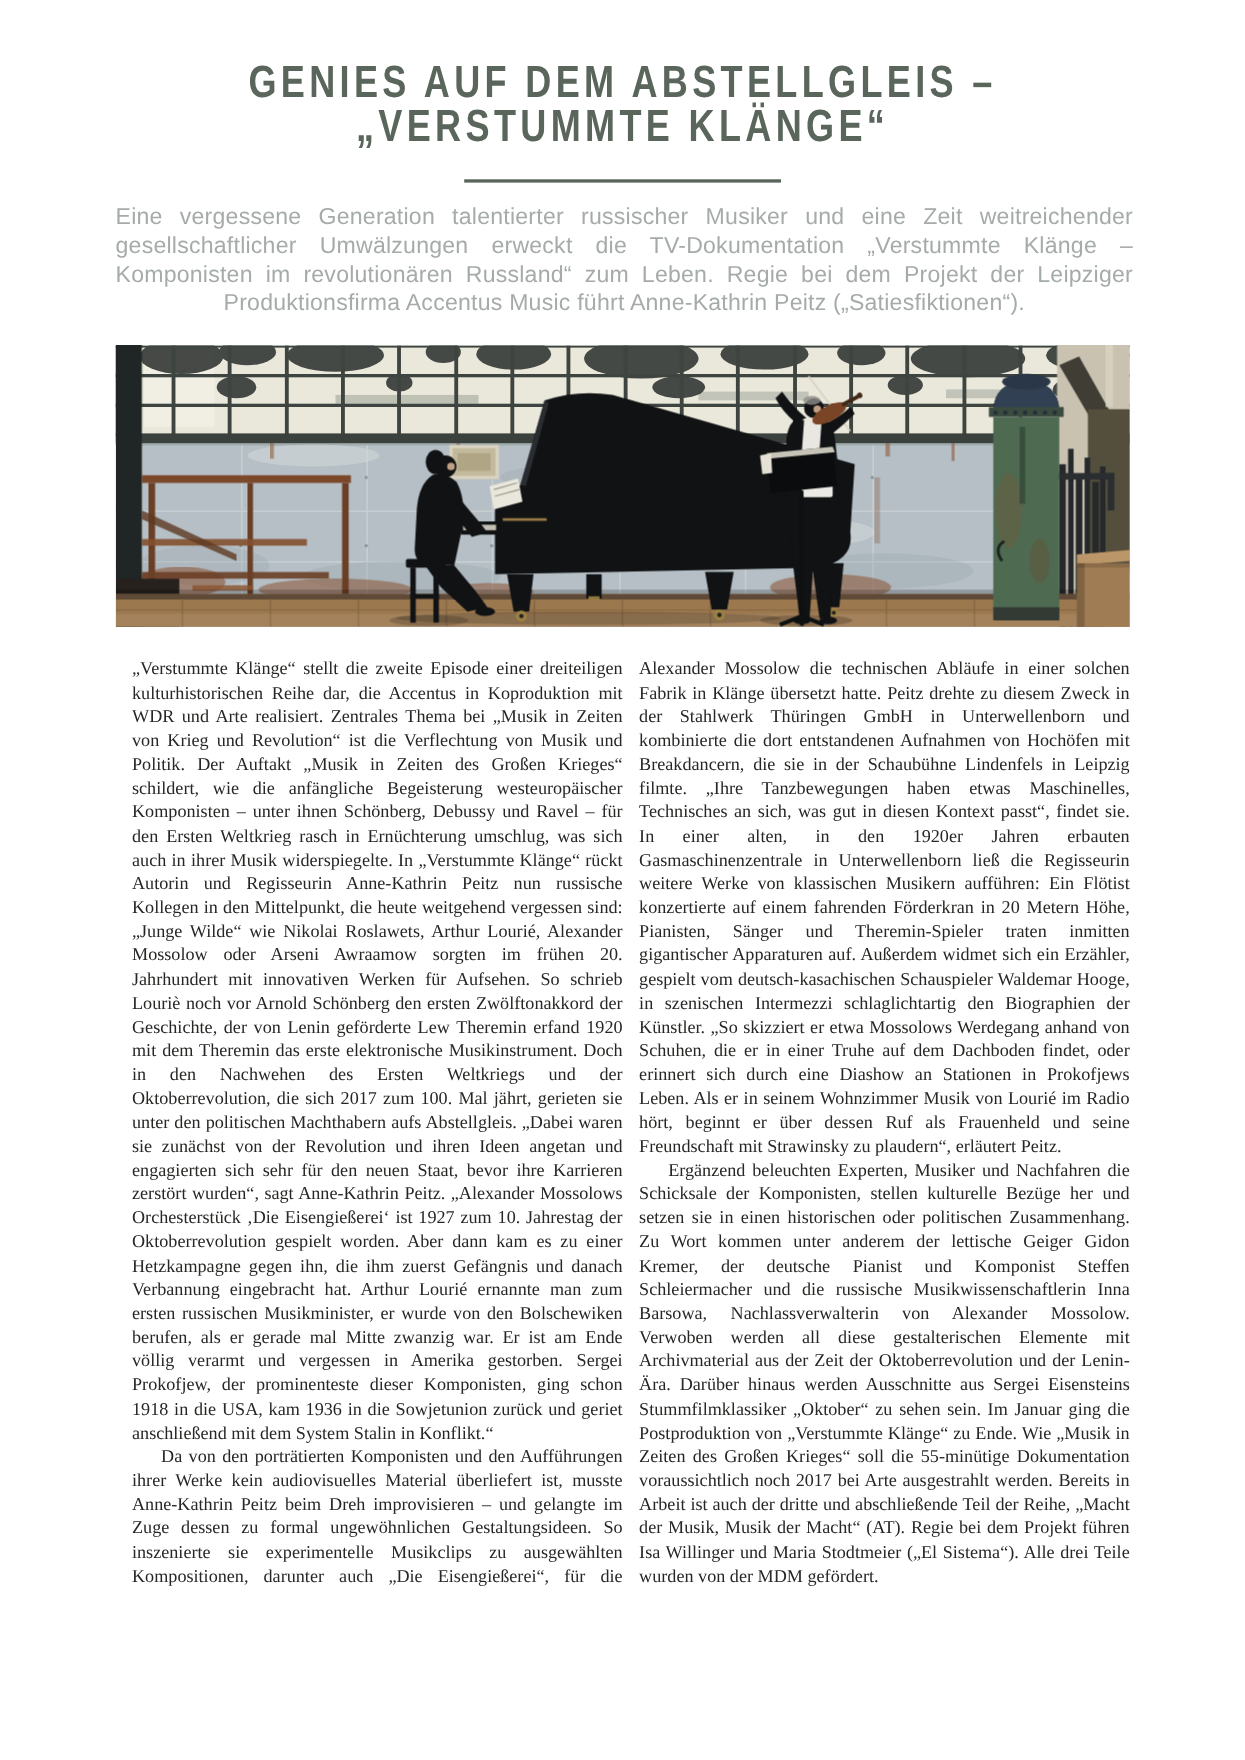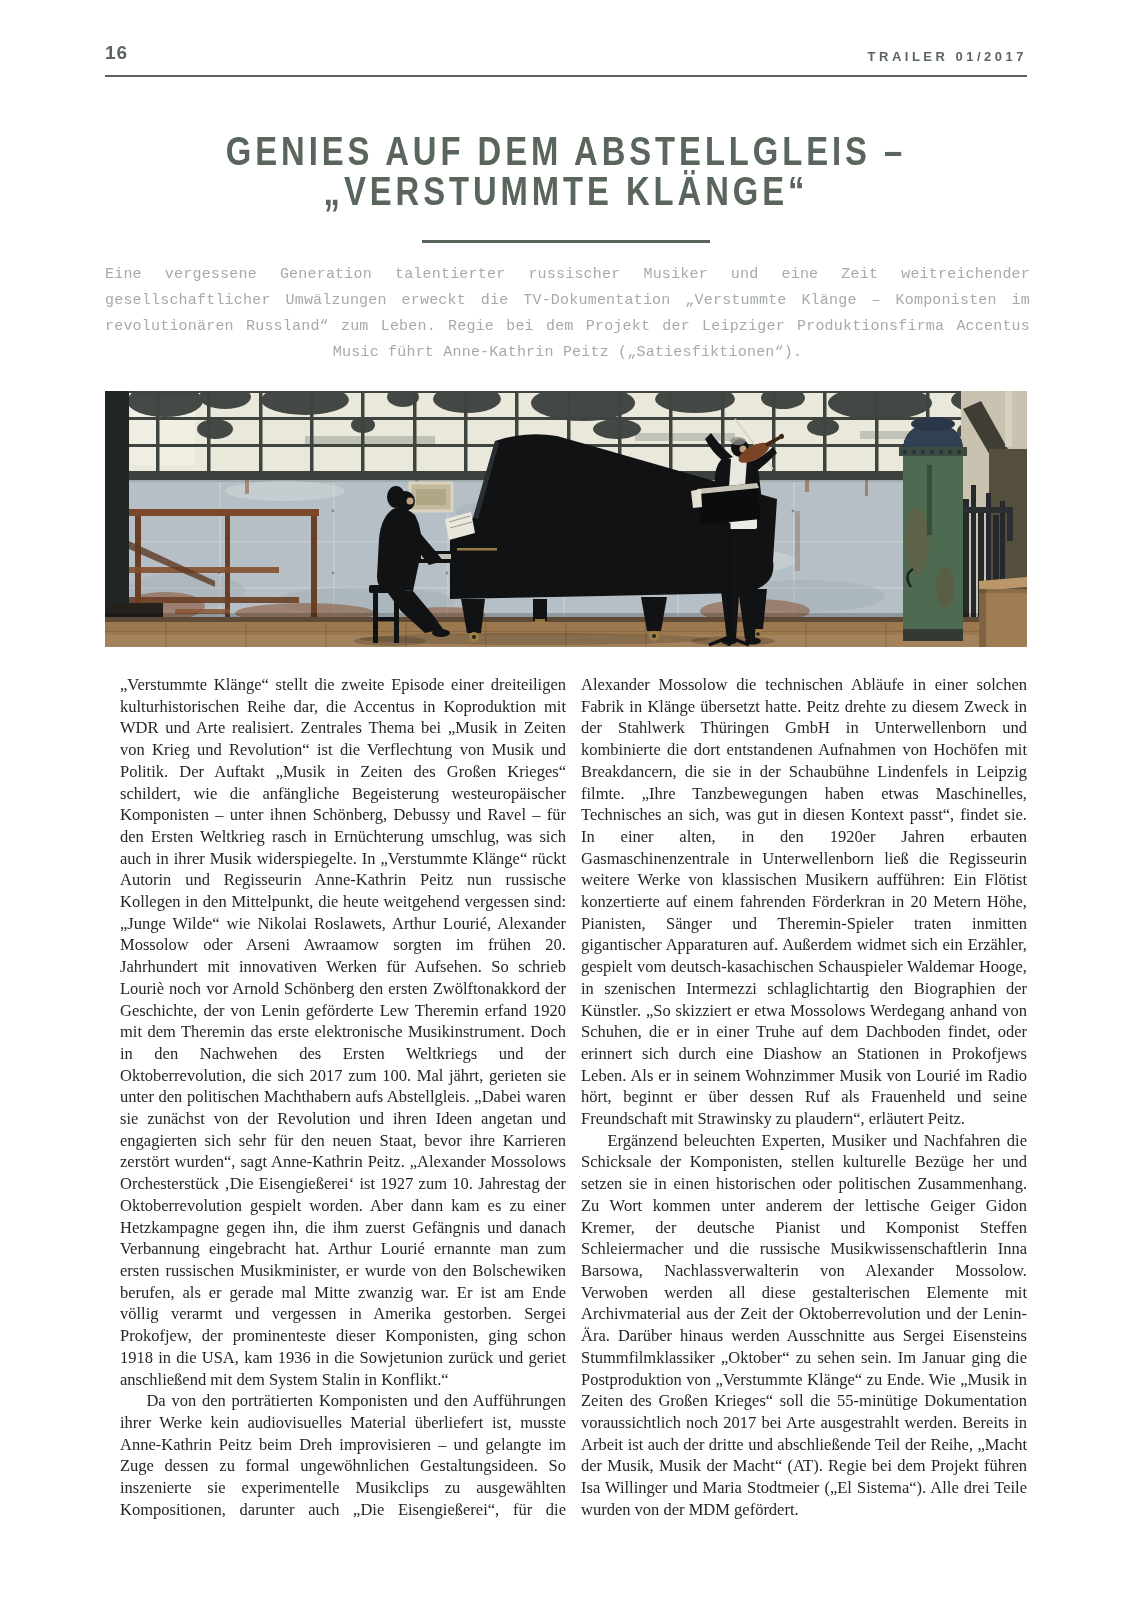--- a/index.html
+++ b/index.html
@@ -22,46 +22,42 @@
     margin:54px 0 0 0;text-align:center;color:#5a665c;
     font-family:"Liberation Sans", sans-serif;font-weight:700;
     font-size:41px;line-height:40px;letter-spacing:.12em;
     transform:scaleX(.8);transform-origin:50% 50%;
   }
   .title-line{display:block;white-space:nowrap;}
   .title-rule{width:288px;height:3px;background:#59655b;margin:29px auto 0 auto;}
   
   .intro{
     margin:19px auto 0 auto;width:925px;
-    font-family:Liberation Mono, monospace;
-    font-size:15px;line-height:26px;color:#a5aba9;letter-spacing:.2px;
+    font-family:Liberation Sans, sans-serif;
+    font-size:21px;line-height:26px;color:#a5aba9;letter-spacing:.2px;
     text-align:justify;text-align-last:center;
   }
   
   .photo{margin:25px 0 0 0;width:922px;height:256px;}
   .photo svg{display:block;}
   
   .body-copy{
     margin-top:27px;
     column-count:2;column-gap:15px;
     font-size:16.5px;line-height:21.7px;color:#262624;
     text-align:justify;hyphens:auto;margin-left:15px;-webkit-hyphens:auto;
   }
   .body-copy p{margin:0;}
   .body-copy p + p{text-indent:1.6em;}
 </style>
 </head>
 <body>
 
 <div class="page">
 
-  <header class="page-header">
-    <span class="page-number">16</span>
-    <span class="journal-title">TRAILER 01/2017</span>
-  </header>
 
   <h1 class="title">
     <span class="title-line">GENIES AUF DEM ABSTELLGLEIS –</span>
     <span class="title-line">„VERSTUMMTE KLÄNGE“</span>
   </h1>
   <div class="title-rule"></div>
 
   <p class="intro">Eine vergessene Generation talentierter russischer Musiker und eine Zeit weitreichender gesellschaftlicher Umwälzungen erweckt die TV-Dokumentation „Verstummte Klänge – Komponisten im revolutionären Russland“ zum Leben. Regie bei dem Projekt der Leipziger Produktionsfirma Accentus Music führt Anne-Kathrin Peitz („Satiesfiktionen“).</p>
 
   <figure class="photo" style="margin-left:0;margin-right:0">

